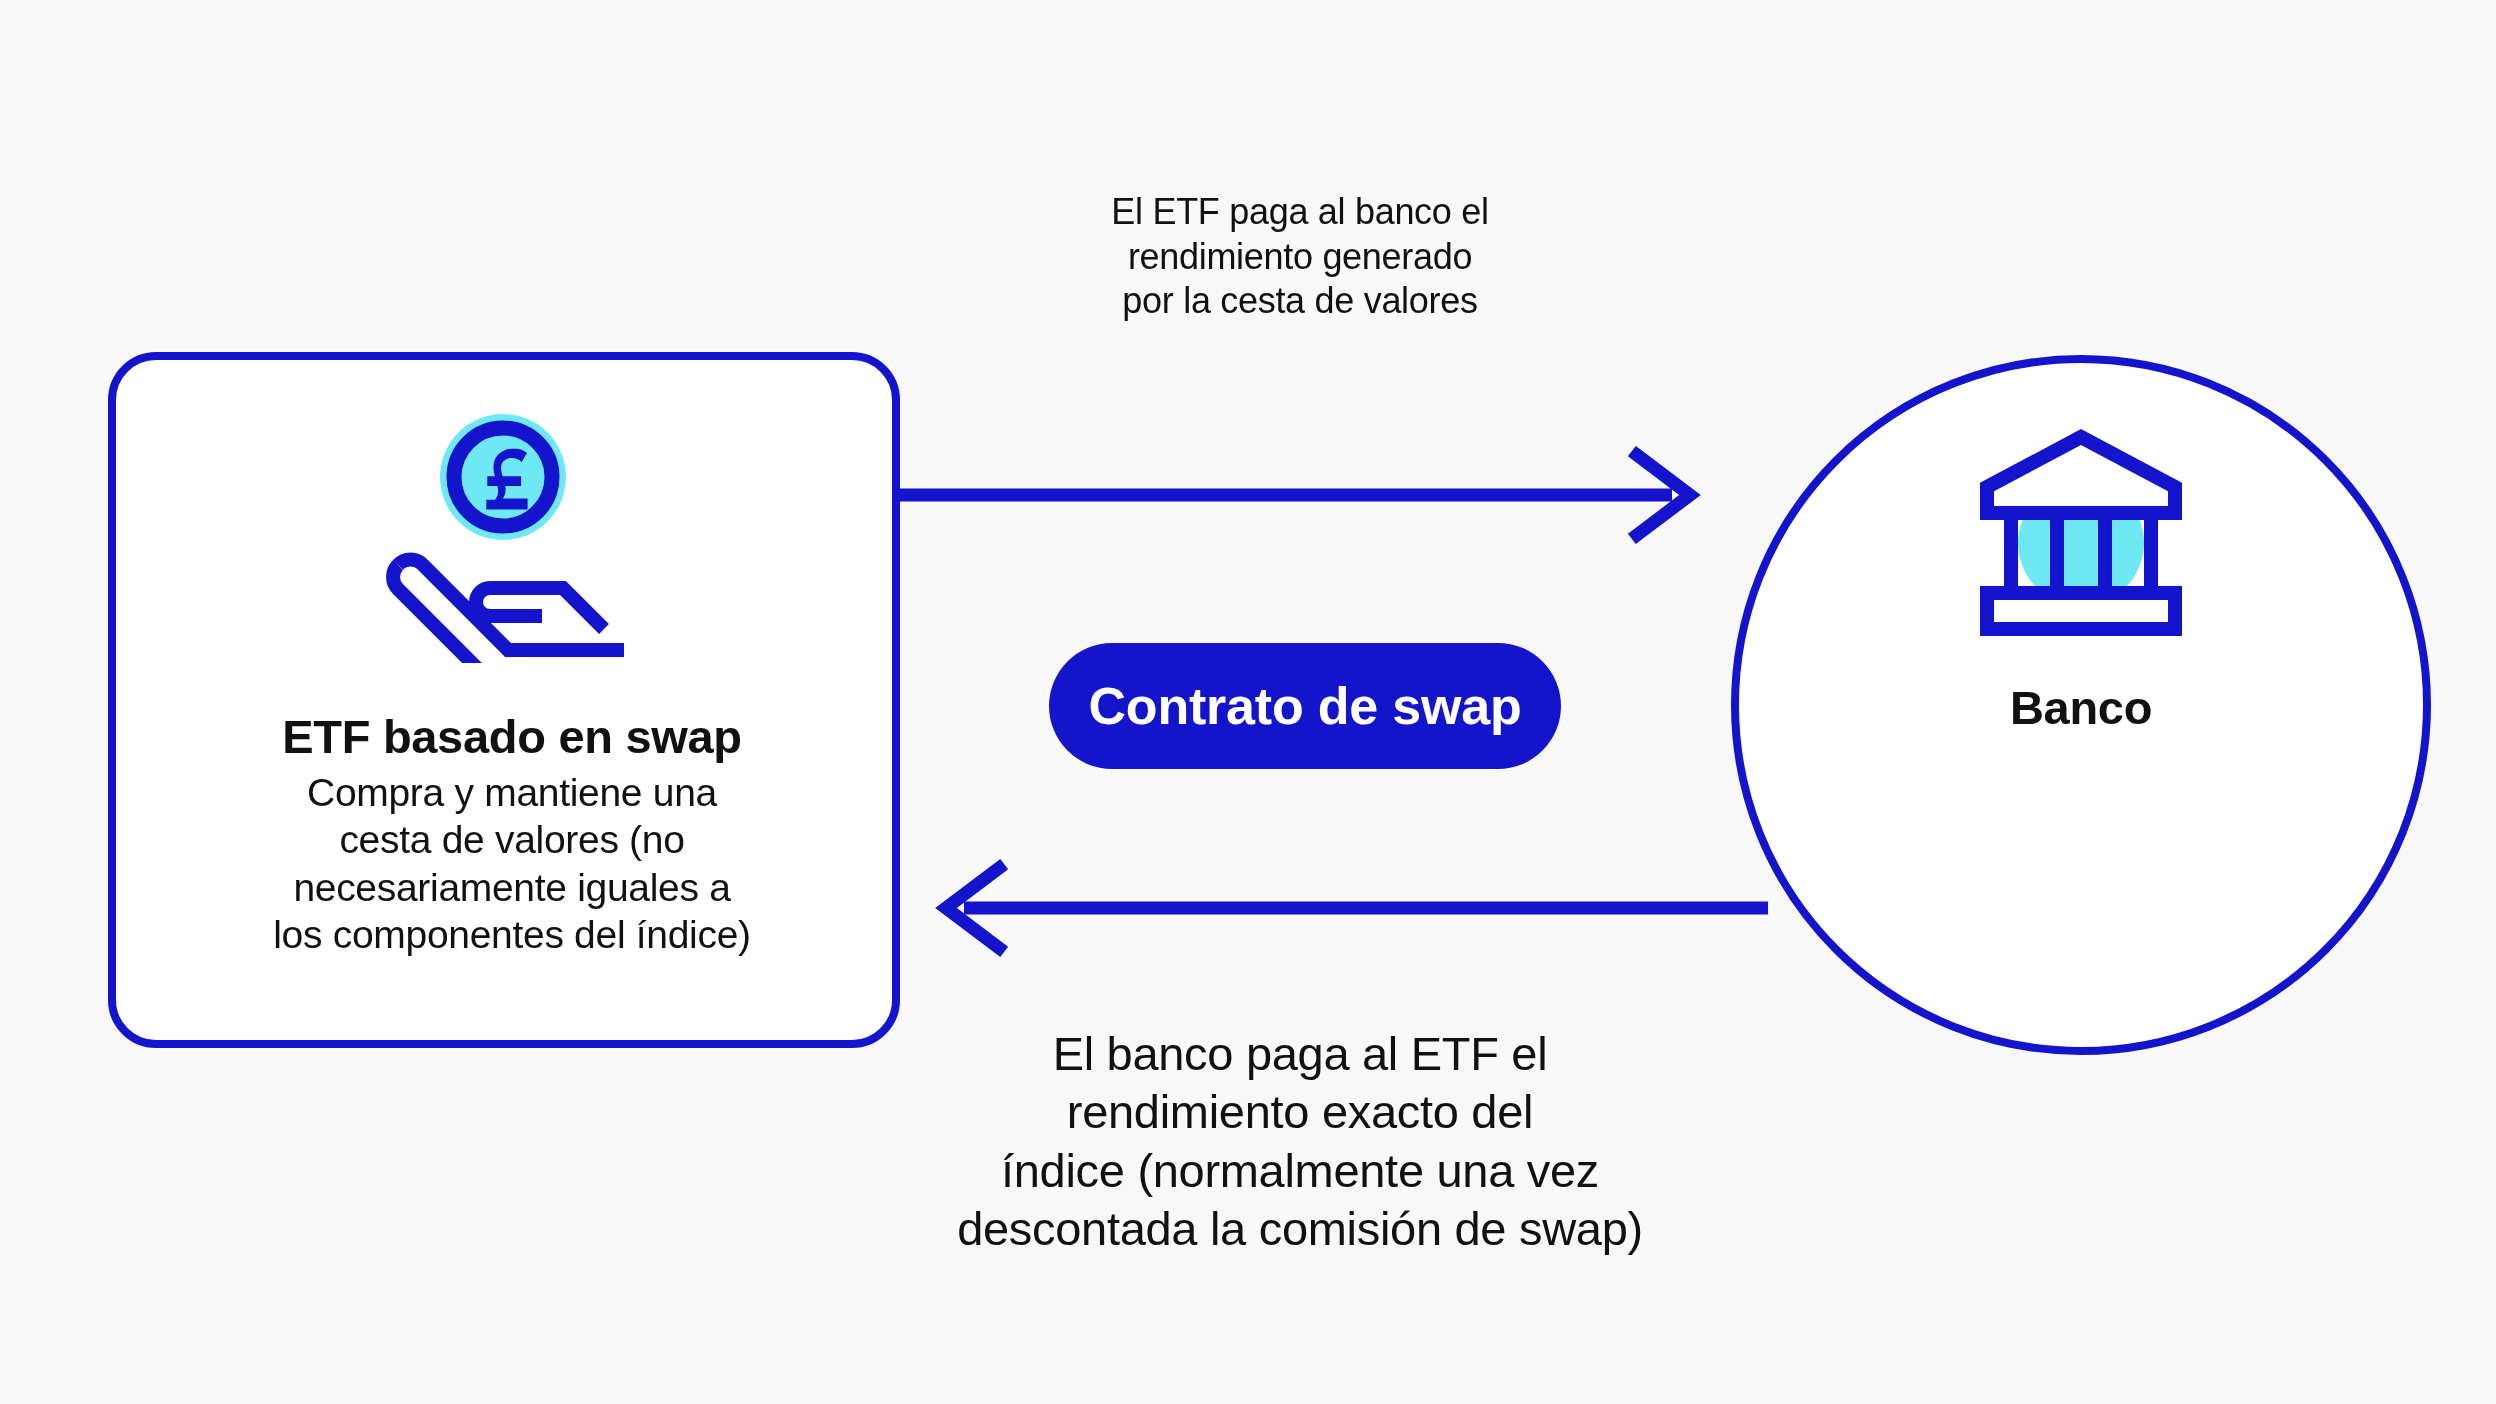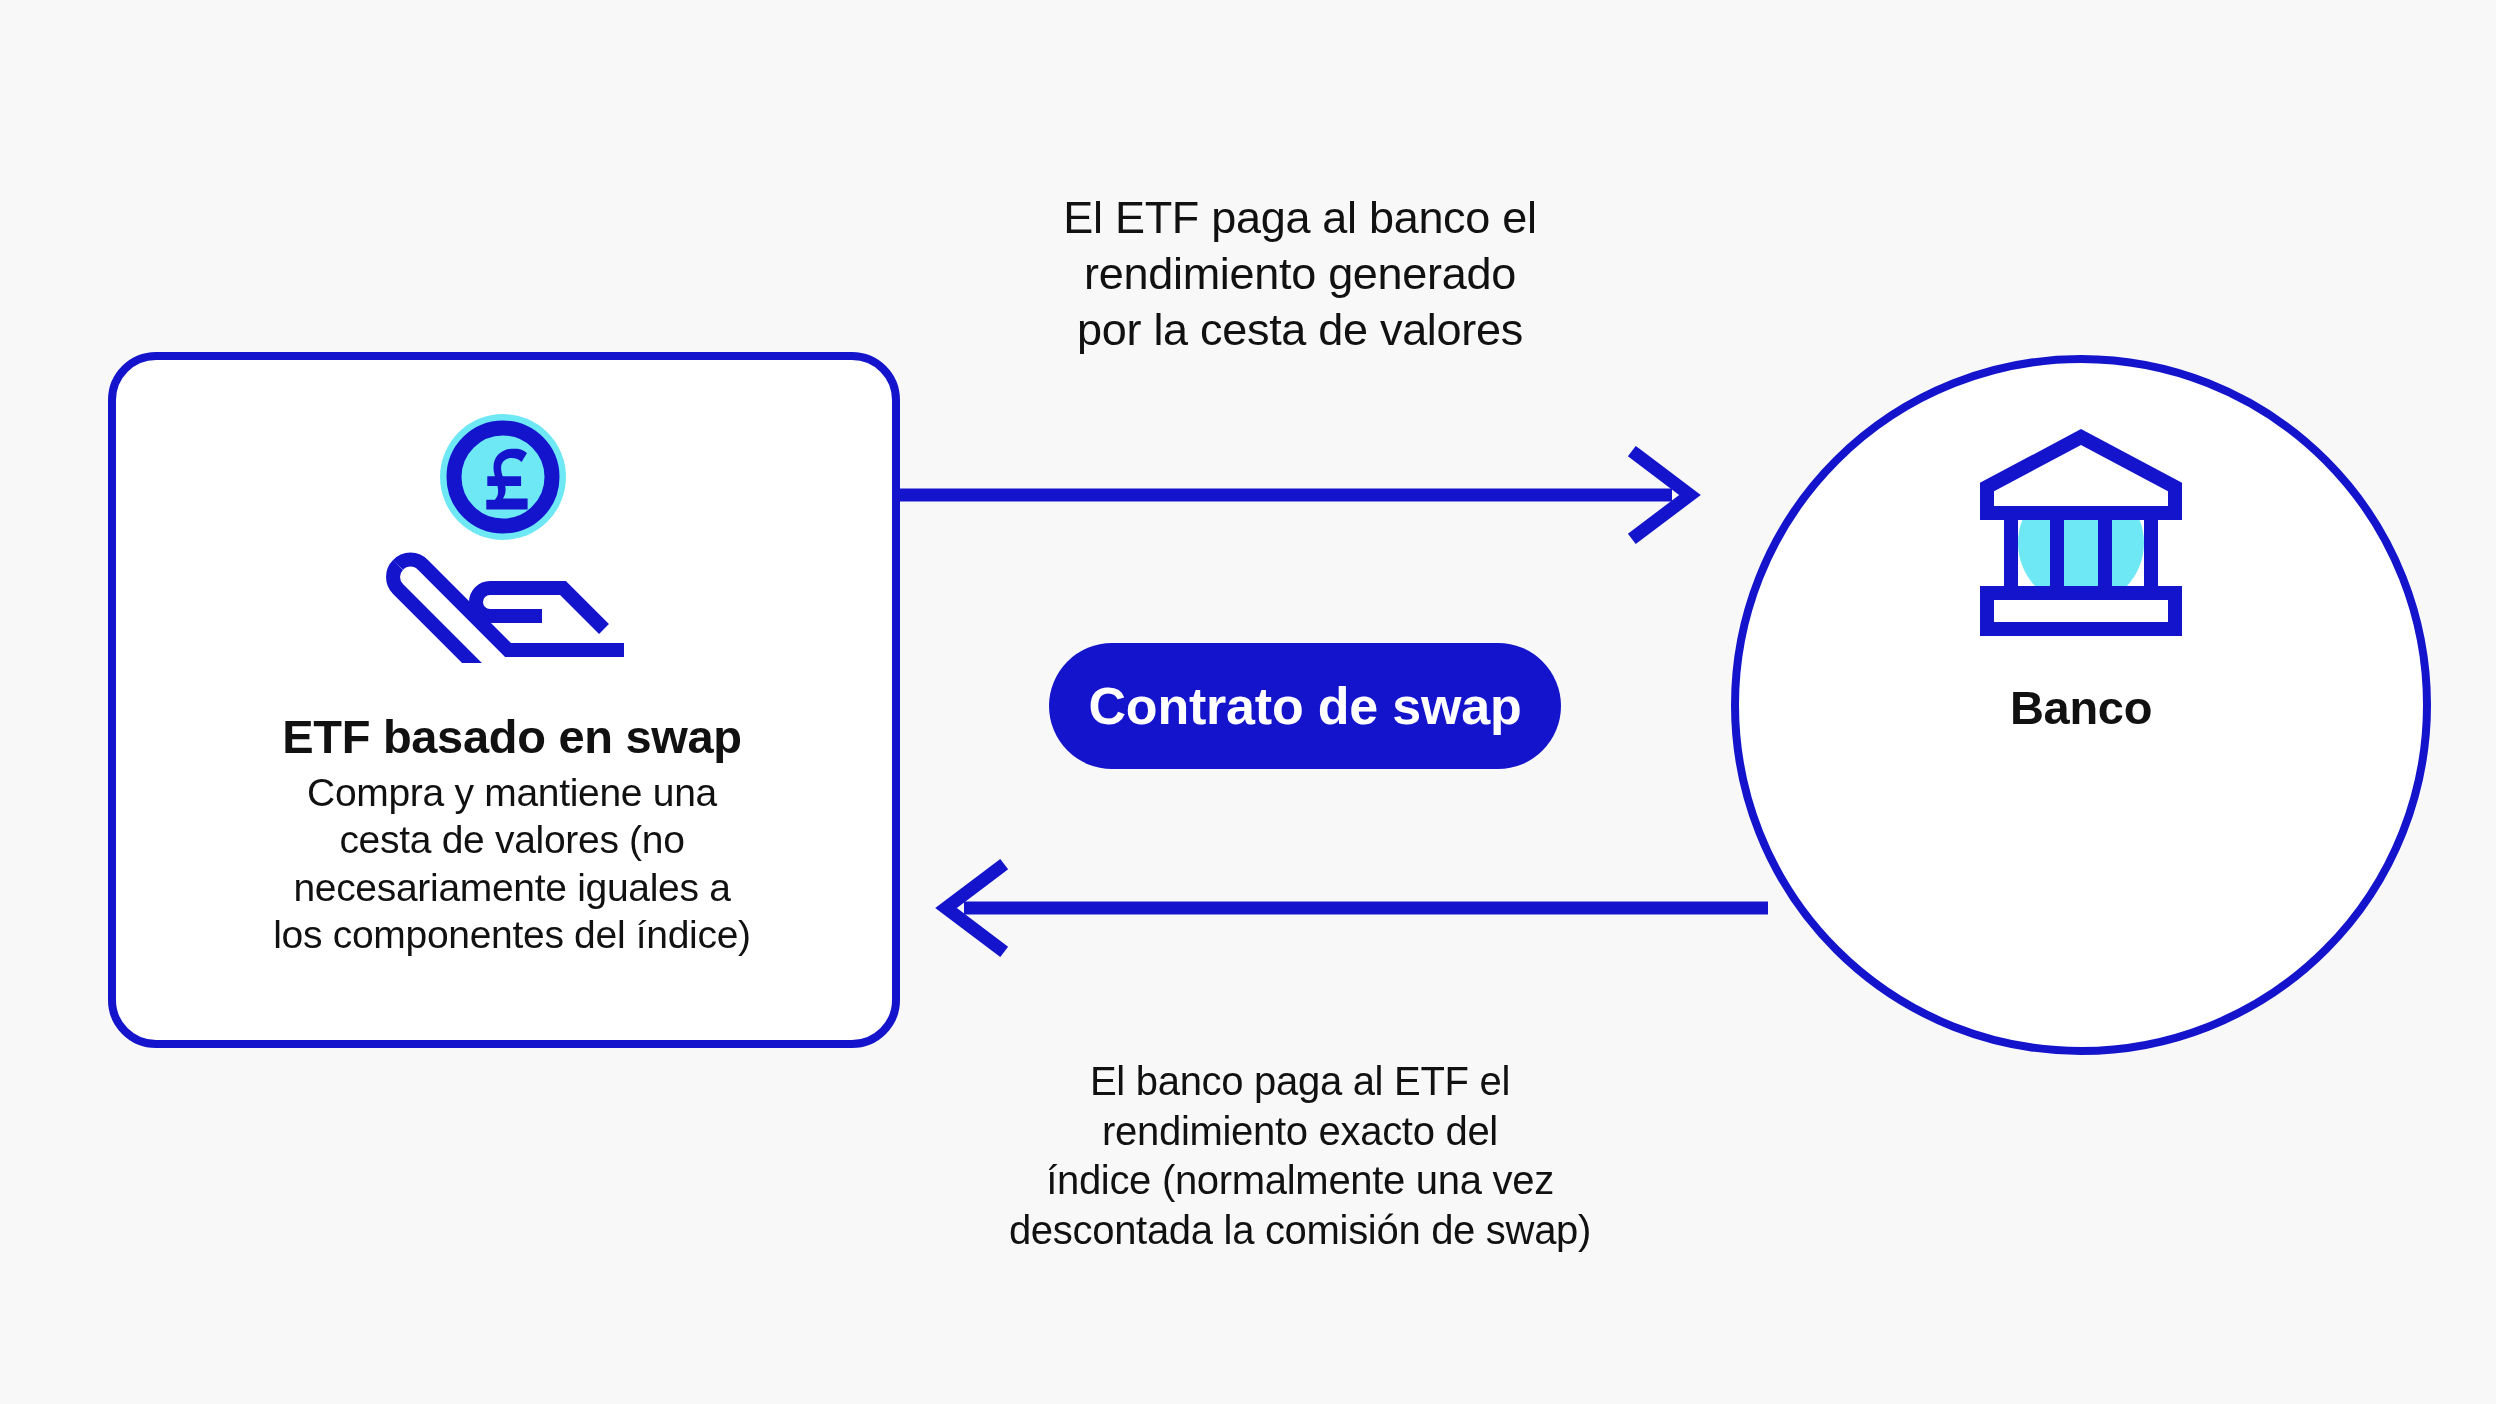--- a/index.html
+++ b/index.html
@@ -108,36 +108,35 @@
     letter-spacing:-0.2px;
   }
 
   
   .label-top {
     position:absolute;
     left:900px; top:190px;
     width:800px;
     text-align:center;
     color:#111111;
-    font-size:45px;
+    font-size:36px;
     line-height:1.24;
     letter-spacing:-0.3px;
     white-space:pre-line;
   }
   .label-bottom {
     position:absolute;
     left:850px; top:1025px;
     width:900px;
     text-align:center;
     color:#111111;
-    font-size:40px;
+    font-size:47px;
     line-height:1.24;
     letter-spacing:-0.3px;
     white-space:pre-line;
-    margin-top:32px;
   }
 
   
   .arrows {
     position:absolute;
     left:0; top:0;
     width:2496px; height:1404px;
     pointer-events:none;
   }
 </style>

